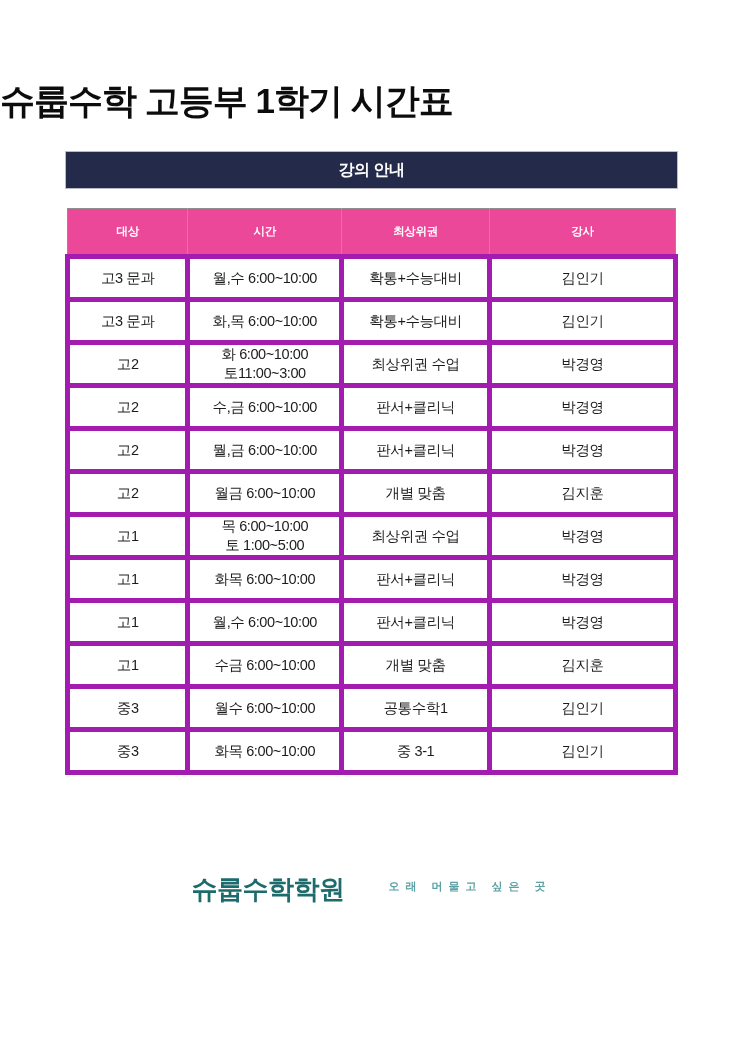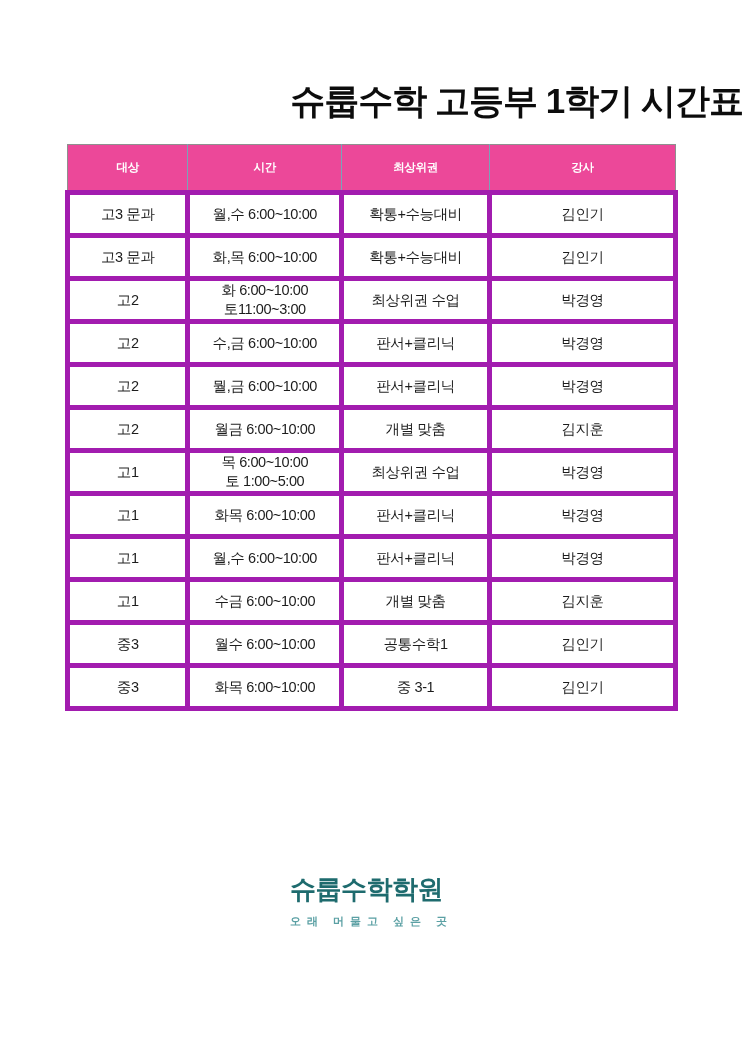--- a/index.html
+++ b/index.html
@@ -6,21 +6,21 @@
   html, body { background: #ffffff; }
   body { font-family: "Liberation Sans", "DejaVu Sans", sans-serif; }
   .page {
     position: relative;
     width: 743px; height: 1051px;
     background: #ffffff;
     overflow: hidden;
   }
   .doc-title {
     margin-top: 78px;
-    text-align: right;
+    text-align: left;
     font-size: 35px;
     font-weight: 900;
     letter-spacing: -1px;
     color: #0c0c0c;
   }
   .content { width: 613px; margin: 0 auto 0 65px; }
   .banner {
     margin-top: 26px;
     height: 38px;
     background: #232a4a;
@@ -72,21 +72,21 @@
   .footer-logo {
     position: absolute;
     left: 0; right: 0;
     top: 872px;
     display: flex;
     align-items: center;
     justify-content: center;
     gap: 10px;
   }
   .umbrella-wrap { position: relative; width: 64px; height: 78px; }
-  .logo-texts { display: flex; flex-direction: column; }
+  .logo-texts { display: flex; flex-direction: row; gap: 44px; }
   .logo-name {
     font-size: 26px;
     font-weight: 900;
     color: #1e6b6e;
     letter-spacing: -0.5px;
   }
   .logo-tagline {
     margin-top: 7px;
     font-size: 11px;
     font-weight: 700;
@@ -106,20 +106,23 @@
 </style>
 </head>
 <body>
 
 <div class="page">
 
   <h1 class="doc-title">슈룹수학 고등부 1학기 시간표</h1>
 
   <div class="content">
 
+    <div class="banner">
+      <span>강의 안내</span>
+    </div>
 
 
     <table class="schedule">
       <colgroup>
         <col style="width:19.8%">
         <col style="width:25.3%">
         <col style="width:24.3%">
         <col style="width:30.6%">
       </colgroup>
       <thead>

